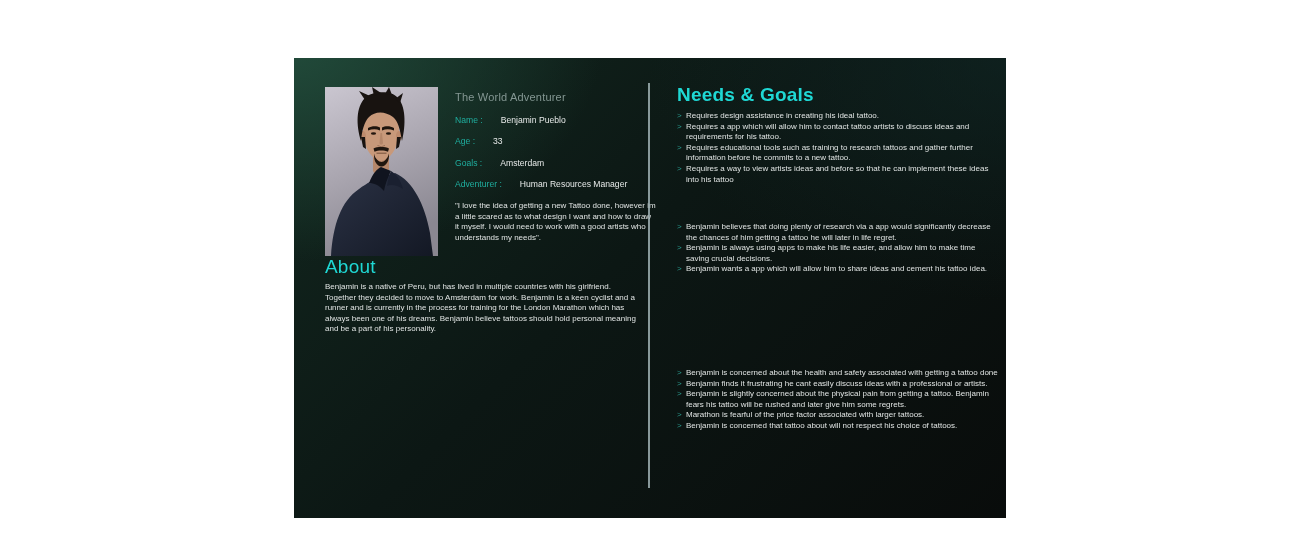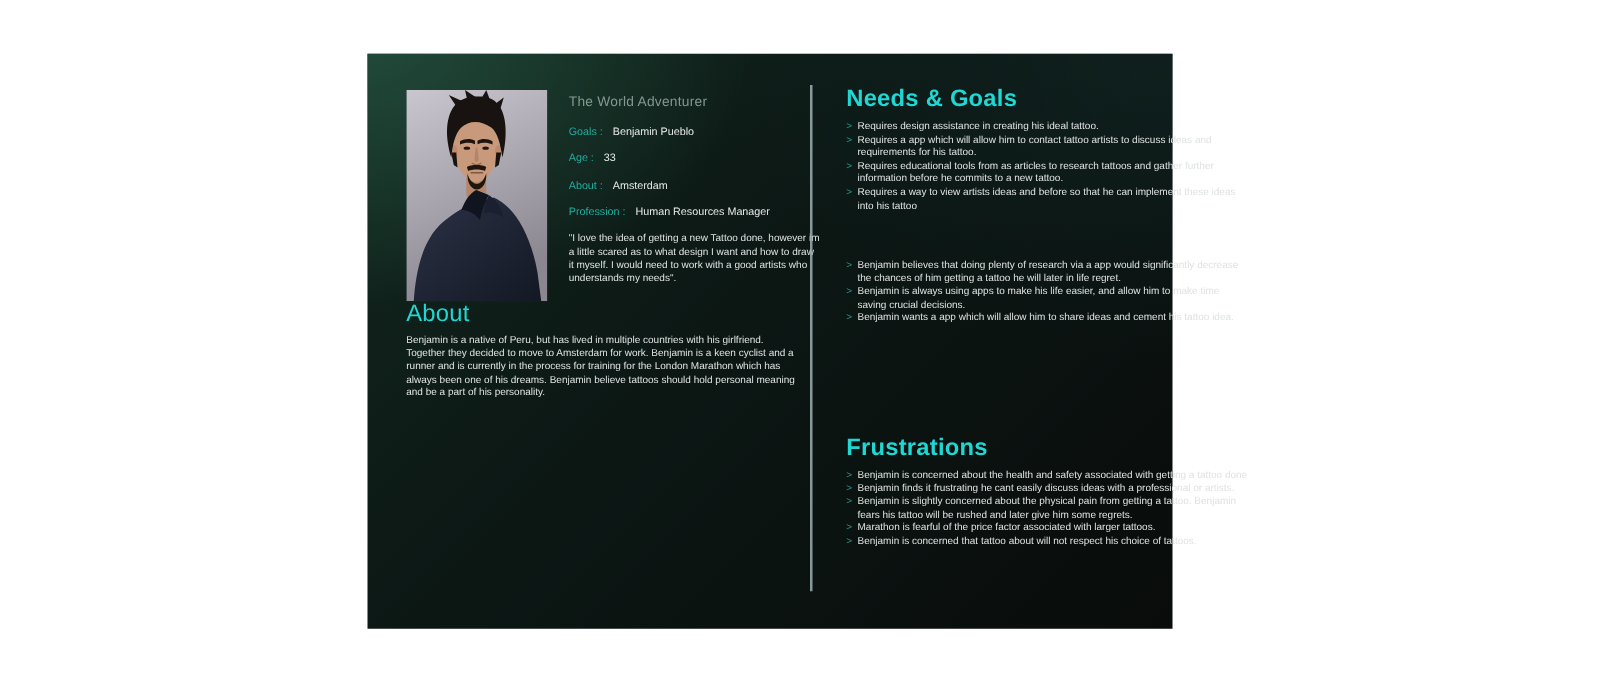--- a/index.html
+++ b/index.html
@@ -1,34 +1,34 @@
 <!DOCTYPE html>
 <html><head>
 <meta charset="utf-8">
 <style>
   * { margin:0; padding:0; box-sizing:border-box; }
   html,body { width:1292px; height:557px; background:#ffffff; overflow:hidden;
               font-family:"Liberation Sans","DejaVu Sans",sans-serif; }
   .page { position:relative; width:1292px; height:557px; background:#ffffff; }
 
-  .card { position:absolute; left:294px; top:43px; width:644px; height:460px;
+  .card { position:absolute; left:294px; top:58px; width:712px; height:460px;
           background:
             radial-gradient(520px 360px at -2% -4%, rgba(35,78,61,0.95), rgba(35,78,61,0) 62%),
             radial-gradient(620px 420px at 100% 0%, rgba(17,42,40,0.55), rgba(17,42,40,0) 58%),
             linear-gradient(135deg, #12271f 0%, #0c1714 45%, #090c0b 100%);
   }
 
   
   .photo { position:absolute; left:31px; top:29px; width:113px; height:169px; overflow:hidden; }
 
   .profile { position:absolute; left:161px; top:29px; width:210px; }
   .archetype { margin-top:4px; font-size:11px; color:#849793; letter-spacing:0.2px; }
   .field { margin-top:12.6px; font-size:8.6px; line-height:9px; }
   .flabel { color:#1fae9f; }
-  .fvalue { color:#e6e9e8; margin-left:8px; }
+  .fvalue { color:#e6e9e8; margin-left:18px; }
   .quote  { margin-top:12px; width:202px; font-size:8px; line-height:10.4px; color:#dfe3e2; }
 
   .about-h { position:absolute; left:31px; top:198px; font-size:19px; font-weight:normal;
              color:#1fd8d4; letter-spacing:0.2px; }
   .about-p { position:absolute; left:31px; top:224px; width:315px; font-size:8px;
              line-height:10.5px; color:#dfe3e2; }
 
   
   .divider { position:absolute; left:354px; top:25px; width:2px; height:405px;
              background:#9fb0b3; opacity:0.85; }
@@ -87,30 +87,30 @@
         <path d="M6,169 C8,138 16,114 34,102 C42,96 50,92 56,90 L70,86 C88,94 100,118 105,146 L108,169 Z" fill="url(#jg)"></path>
         <path d="M44,96 C48,86 52,82 56,80 L66,84 C62,92 60,98 59,104 C54,98 49,96 44,96 Z" fill="#10141f"></path>
         <path d="M66,84 C72,88 76,94 78,102 C72,98 66,97 62,99 C63,93 64,88 66,84 Z" fill="#1a2030"></path>
       </svg>
     </div>
 
     <div class="profile">
       <div class="archetype">The World Adventurer</div>
 
       <div class="field">
-        <span class="flabel">Goals :</span><span class="fvalue">Benjamin Pueblo</span>
+        <span class="flabel">Name :</span><span class="fvalue">Benjamin Pueblo</span>
       </div>
       <div class="field">
         <span class="flabel">Age :</span><span class="fvalue">33</span>
       </div>
       <div class="field">
-        <span class="flabel">About :</span><span class="fvalue">Amsterdam</span>
+        <span class="flabel">Goals :</span><span class="fvalue">Amsterdam</span>
       </div>
       <div class="field">
-        <span class="flabel">Profession :</span><span class="fvalue">Human Resources Manager</span>
+        <span class="flabel">Adventurer :</span><span class="fvalue">Human Resources Manager</span>
       </div>
 
       <div class="quote">"I love the idea of getting a new Tattoo done, however im a little scared as to what design I want and how to draw it myself. I would need to work with a good artists who understands my needs".</div>
     </div>
 
     <h2 class="about-h">About</h2>
     <p class="about-p">Benjamin is a native of Peru, but has lived in multiple countries with his girlfriend.  Together they decided to move to Amsterdam for work. Benjamin is a keen cyclist and a runner and is currently in the process for training for the London Marathon which has always been one of his dreams. Benjamin believe tattoos should hold personal meaning and be a part of his personality.</p>
 
     <div class="divider"></div>
 
@@ -120,21 +120,21 @@
         <li>
             <span class="b">&gt;</span>
             <span class="t">Requires design assistance in creating his ideal tattoo.</span>
           </li>
         <li>
             <span class="b">&gt;</span>
             <span class="t">Requires a app which will allow him to contact tattoo artists to discuss ideas and requirements for his tattoo.</span>
           </li>
         <li>
             <span class="b">&gt;</span>
-            <span class="t">Requires educational tools from as articles to research tattoos and gather further information before he commits to a new tattoo.</span>
+            <span class="t">Requires educational tools such as training to research tattoos and gather further information before he commits to a new tattoo.</span>
           </li>
         <li>
             <span class="b">&gt;</span>
             <span class="t">Requires a way to view artists ideas and before  so that he can implement these ideas into his tattoo</span>
           </li>
       </ul>
     </section>
 
     <section class="sec sec-behaviours">
       <ul>
@@ -147,21 +147,20 @@
             <span class="t">Benjamin is always using apps to make his life easier, and allow him to make time saving crucial decisions.</span>
           </li>
         <li>
             <span class="b">&gt;</span>
             <span class="t">Benjamin wants a app which will allow him to share ideas and cement his tattoo idea.</span>
           </li>
       </ul>
     </section>
 
     <section class="sec sec-frustrations">
-      <h2>Frustrations</h2>
       <ul>
         <li>
             <span class="b">&gt;</span>
             <span class="t">Benjamin is concerned about the health and safety associated with getting a tattoo done</span>
           </li>
         <li>
             <span class="b">&gt;</span>
             <span class="t">Benjamin finds it frustrating he cant easily discuss ideas with a professional or artists.</span>
           </li>
         <li>

